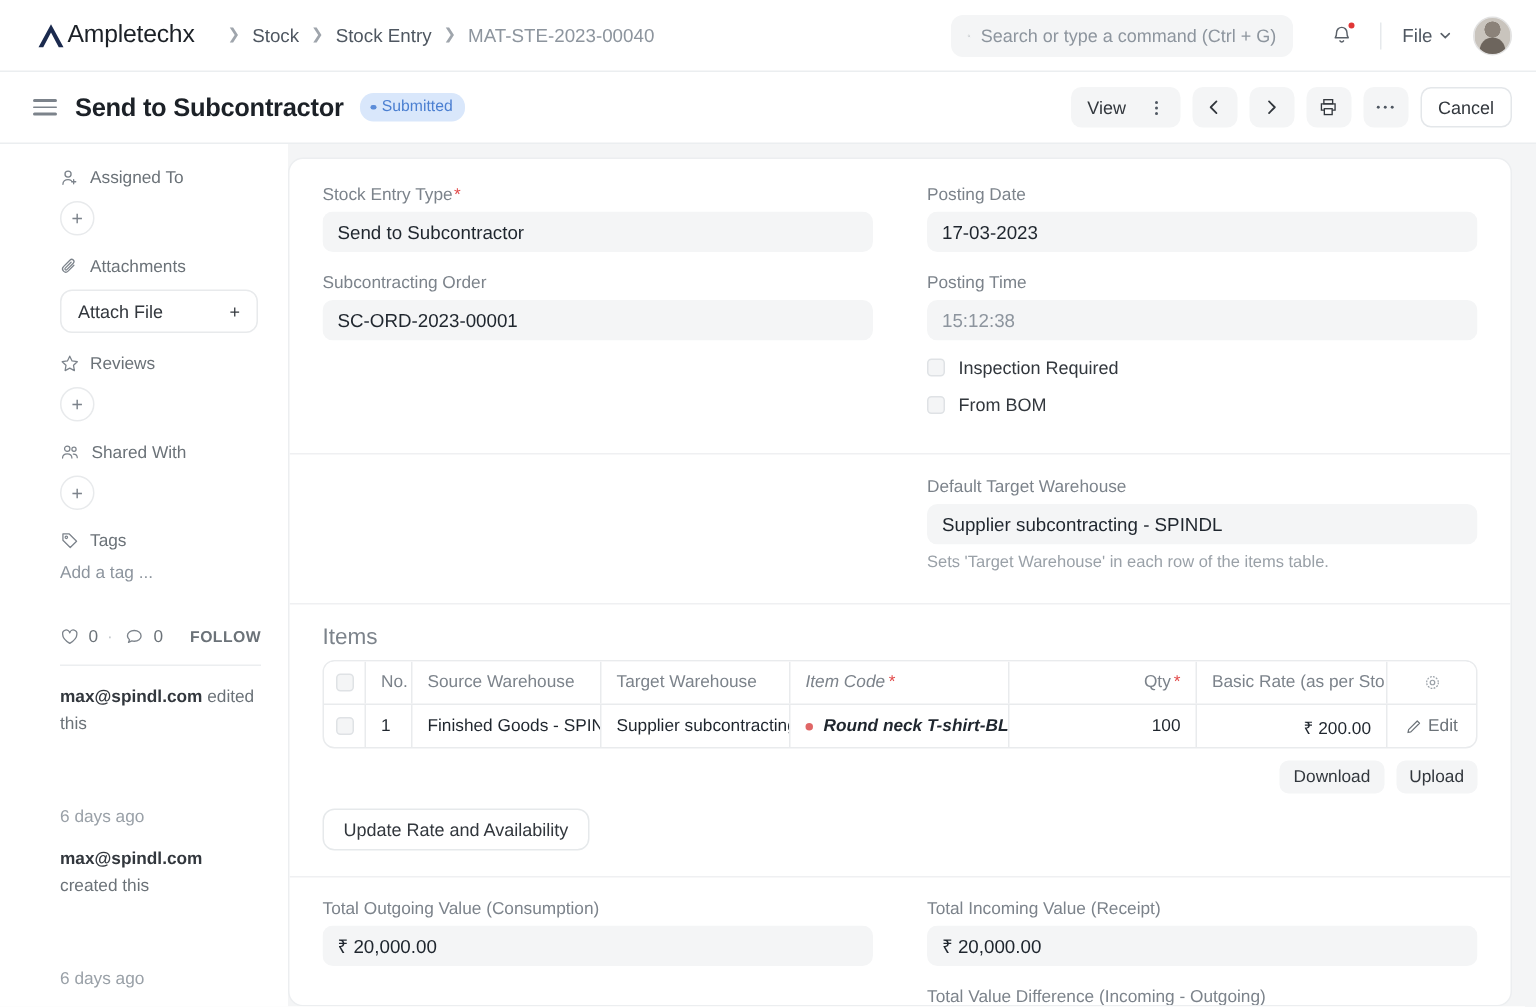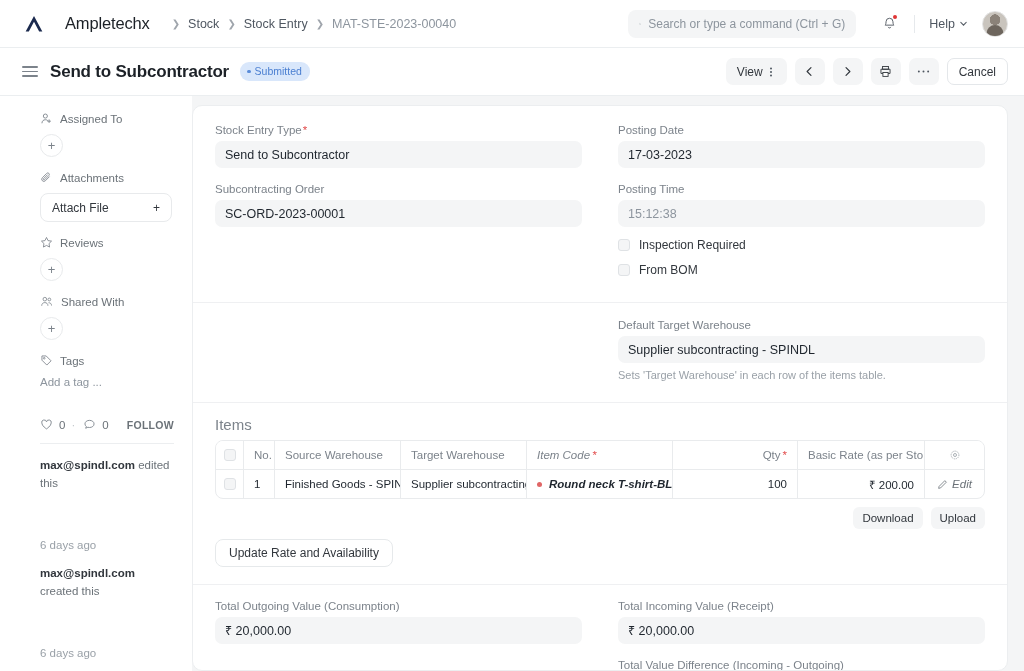--- a/index.html
+++ b/index.html
@@ -11,21 +11,21 @@
     -webkit-font-smoothing: antialiased;
   }
   .app { width: 1024px; height: 671px; display: flex; flex-direction: column; background:#f4f5f6; }
 
   
   .navbar {
     height: 48px; min-height:48px; background:#fff;
     border-bottom: 1px solid #ebeef0;
     display:flex; align-items:center; padding: 0 16px 0 24px;
   }
-  .brand { display:flex; align-items:center; gap:21px; }
+  .brand { display:flex; align-items:center; gap:1px; }
   .brand-logo { width:20px; height:20px; display:block; }
   .brand-name { font-size:16.5px; color:#1c2127; letter-spacing:-0.15px; }
   .crumbs { display:flex; align-items:center; margin-left:14px; }
   .crumb-sep { margin:0 8px; color:#9fa5ac; font-size:10px; line-height:1; }
   .crumb { font-size:12.5px; color:#4f5761; white-space:nowrap; }
   .crumb.muted { color:#8d959e; }
   .nav-right { margin-left:auto; display:flex; align-items:center; gap:0; }
   .searchbox {
     width:228px; height:28px; background:#f4f5f6; border-radius:8px;
     display:flex; align-items:center; padding:0 10px; gap:7px; border:1px solid transparent;
@@ -53,21 +53,21 @@
   .doctitle { font-size:17px; font-weight:bold; color:#1c2127; letter-spacing:-0.2px; }
   .badge {
     margin-left:11px; background:#d9e7fb; color:#4b7fd1; font-size:10.5px;
     padding:3px 8px 3.5px 7px; border-radius:9px; display:inline-flex; align-items:center; gap:4px; font-weight:500;
   }
   .badge .dt { width:3.5px; height:3.5px; border-radius:50%; background:#5b8cd9; display:block; }
   .head-actions { margin-left:auto; display:flex; align-items:center; gap:8px; }
   .btn {
     height:27px; border-radius:7px; background:#f4f5f6; border:none;
     font-size:12px; color:#32373d; display:inline-flex; align-items:center; justify-content:center;
-    padding:0 11px; gap:3px; cursor:pointer; font-family:inherit; white-space:nowrap;
+    padding:0 11px; gap:15px; cursor:pointer; font-family:inherit; white-space:nowrap;
   }
   .btn.icon-only { width:30px; padding:0; }
   .btn.white { background:#fff; border:1px solid #e4e7ea; }
 
   
   .body { flex:1; display:flex; overflow:hidden; background:#fff; }
 
   
   .sidebar { width:192px; min-width:192px; background:#fff; padding:16px 18px 0 40px; }
   .sb-sec { margin-bottom:14px; }
@@ -120,21 +120,21 @@
   .td { padding:0 10px; height:28px; display:flex; align-items:center; border-right:1px solid #e9ebed; overflow:hidden; }
   .td:last-child { border-right:none; }
   .c-chk { width:28px; justify-content:center; padding:0; }
   .c-no { width:31px; }
   .c-src { width:126px; }
   .c-tgt { width:126px; }
   .c-item { flex:1; min-width:0;font-style:italic; }
   .c-qty { width:125px; justify-content:flex-end; }
   .c-rate { width:127px; }
   .c-rate.val { justify-content:flex-end; }
-  .c-gear { width:59px; justify-content:center;font-style:italic; }
+  .c-gear { width:59px; justify-content:center; }
   .tbl .tr.row .td { height:28px; color:#1f262e; }
   .ellip { white-space:nowrap; overflow:hidden; text-overflow:ellipsis; }
   .itemdot { width:5px; height:5px; border-radius:50%; background:#e06666; margin-right:7px; flex:none; }
   .itemname { font-weight:bold; color:#1f262e; white-space:nowrap; }
   .editbtn { display:flex; align-items:center; gap:4px; color:#6b7278; font-size:11.5px; cursor:pointer; }
   .req-dot { color:#e24c4c; margin-left:2px; }
   .tbl-foot { display:flex; justify-content:flex-end; gap:8px; margin-top:8px; }
   .sm-btn { height:22px; border-radius:6px; background:#f4f5f6; border:none; font-size:11.5px; color:#32373d;
             padding:0 9px; cursor:pointer; font-family:inherit; }
   .wide-btn { height:28px; border:1px solid #e6e9eb; border-radius:8px; background:#fff; font-size:12px;
@@ -171,21 +171,21 @@
       </div>
       <div class="bell">
         <svg width="15" height="15" viewBox="0 0 20 20">
           <path d="M10 3a4.6 4.6 0 0 0-4.6 4.6c0 3.4-1.2 4.6-1.2 4.6h11.6s-1.2-1.2-1.2-4.6A4.6 4.6 0 0 0 10 3z" fill="none" stroke="#5a6169" stroke-width="1.3" stroke-linejoin="round"></path>
           <path d="M8.4 15a1.8 1.8 0 0 0 3.2 0" fill="none" stroke="#5a6169" stroke-width="1.3" stroke-linecap="round"></path>
         </svg>
         <span class="bell-dot"></span>
       </div>
       <div class="vdiv"></div>
       <div class="help">
-        <span>Help</span>
+        <span>File</span>
         <svg width="9" height="9" viewBox="0 0 10 10">
           <path d="M2 3.8 L5 6.8 L8 3.8" fill="none" stroke="#5a6169" stroke-width="1.2" stroke-linecap="round"></path>
         </svg>
       </div>
       <div class="avatar"></div>
     </div>
   </div>
 
   <div class="pagehead">
     <div class="ham">

